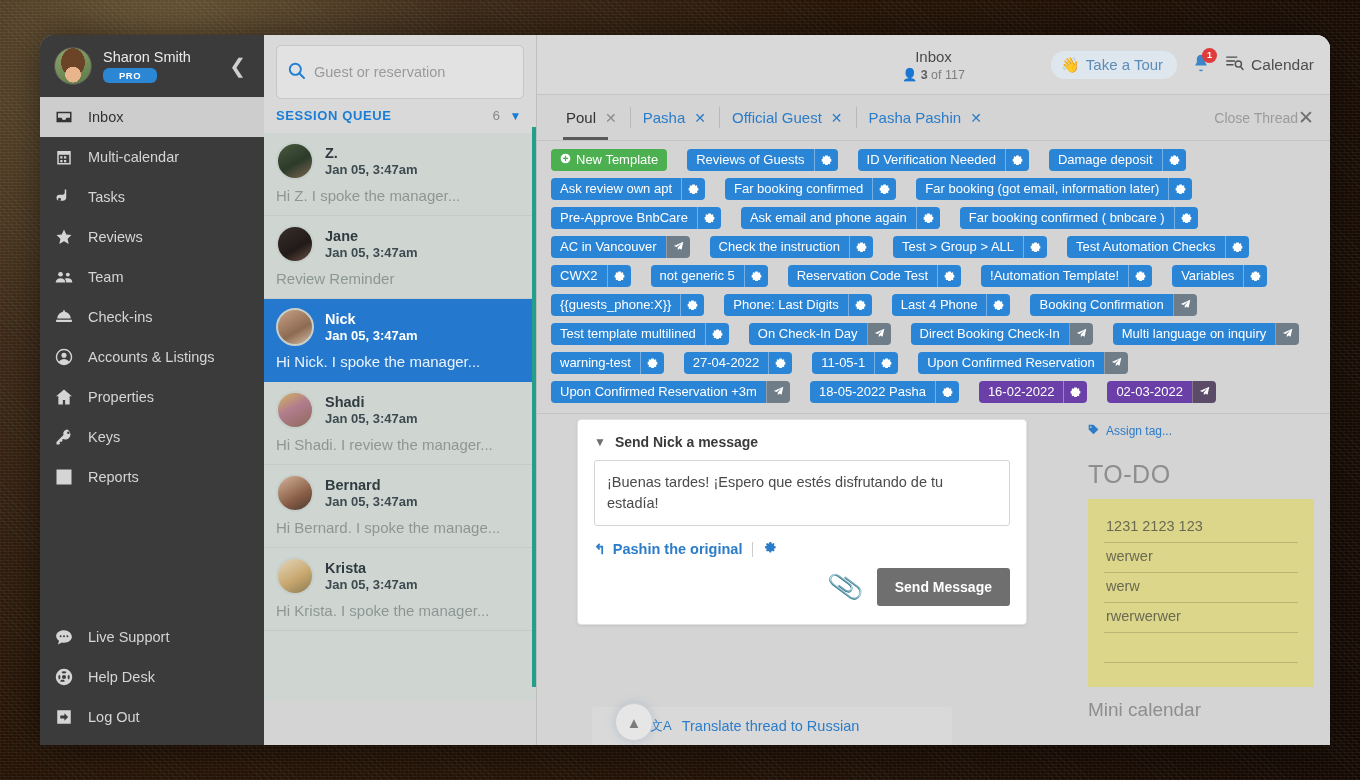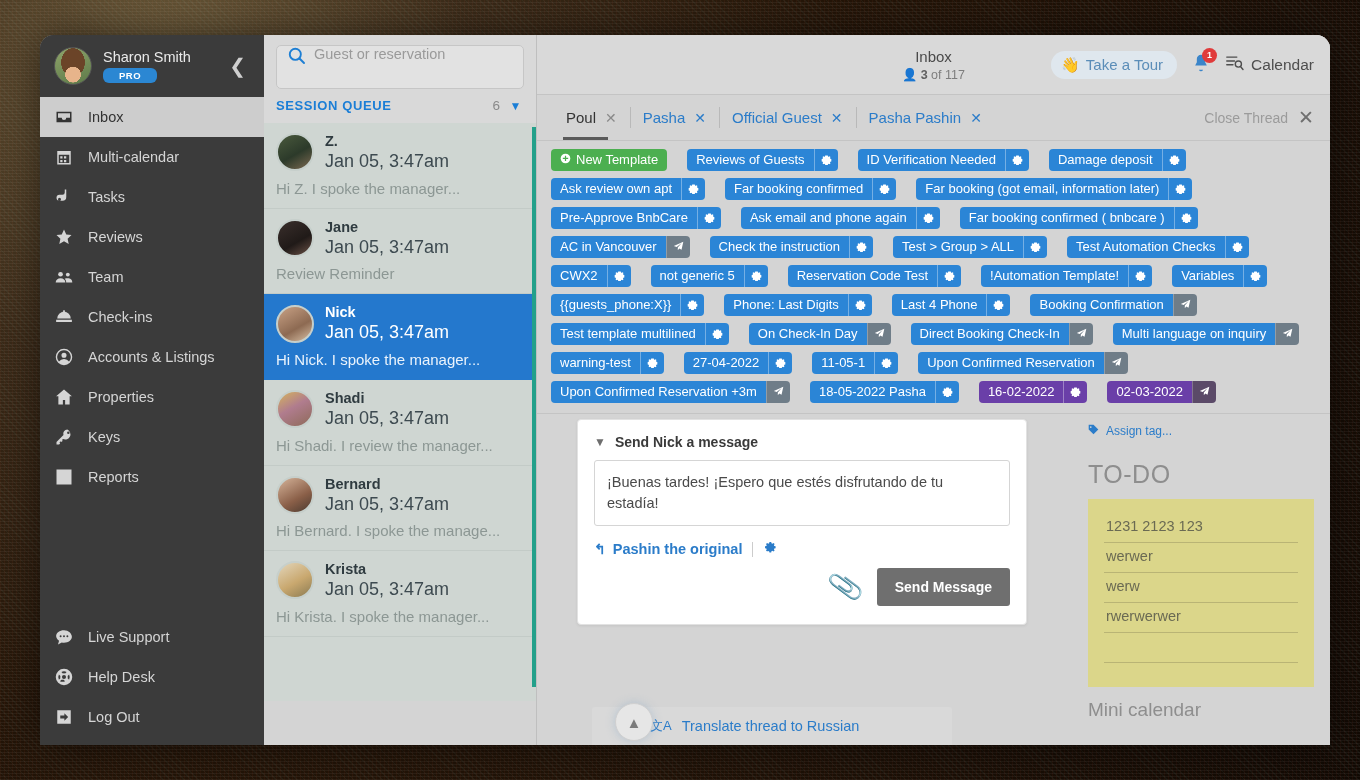--- a/index.html
+++ b/index.html
@@ -83,21 +83,21 @@
   .threads {
     width: 273px; flex: 0 0 273px;
     background: #cfd6d2;
     display: flex; flex-direction: column;
     position: relative;
     border-right: 1px solid #bfbfbf;
   }
   .search-wrap { background: #d9d9d9; padding: 10px 12px 0 12px; }
   .search-box {
     background: #e2e2e2; border: 1px solid #c6c6c6; border-radius: 5px;
-    height: 44px; display: flex; align-items: flex-start; gap: 8px; padding: 0 10px;
+    height: 54px; display: flex; align-items: center; gap: 8px; padding: 0 10px;
   }
   .search-box svg { width: 19px; height: 19px; stroke: #1e7fd4; fill: none; stroke-width: 2.4; }
   .search-box input {
     border: 0; outline: 0; background: transparent;
     font-family: inherit; font-size: 14.5px; color: #444; width: 100%;
   }
   .search-box input::placeholder { color: #9a9a9a; }
   .queue-head {
     background: #d9d9d9; padding: 9px 14px 10px 12px;
     display: flex; align-items: center;
@@ -111,21 +111,21 @@
     border-bottom: 1px solid #c3cbc7;
     cursor: pointer; position: relative;
   }
   .thread.sel { background: #2478cd; border-bottom-color: #2478cd; }
   .thread-top { display: flex; align-items: center; gap: 11px; }
   .t-av {
     width: 38px; height: 38px; border-radius: 50%; flex: 0 0 38px;
     border: 2px solid #c6cfcb;
   }
   .t-name { font-size: 14.5px; font-weight: bold; color: #2f3b40; line-height: 1.25; }
-  .t-date { font-size: 18px; color: #3d4a50; line-height: 1.25; }
+  .t-date { font-size: 13px; color: #3d4a50; line-height: 1.25; font-weight: bold; }
   .thread.sel .t-name, .thread.sel .t-date { color: #fff; }
   .t-prev { margin-top: 7px; font-size: 15px; color: #8c9794; }
   .thread.sel .t-prev { color: #eaf3fc; }
   .queue-bar {
     position: absolute; right: 0; top: 92px; width: 4px; height: 560px;
     background: #23a08a;
   }
   .thread-foot { height: 44px; background: #d4d4d4; }
 
   
@@ -166,21 +166,21 @@
   .tab + .tab::before {
     content:""; position:absolute; left:0; top:12px; bottom:12px; width:1px; background:#b9b9b9;
   }
   .tab .lbl { font-size: 15px; color: #2b7cc9; }
   .tab.active .lbl { color: #333; }
   .tab.active::after {
     content:""; position:absolute; left:10px; right:22px; bottom:0; height:3px; background:#5a5a5a;
   }
   .tab .x { color: #2b7cc9; font-size: 14px; }
   .tab.active .x { color: #8a8a8a; }
-  .close-thread { margin-left: auto; display: flex; align-items: center; gap: 10px; cursor: pointer; }
+  .close-thread { margin-left: auto; display: flex; align-items: center; gap: 0; cursor: pointer; }
   .close-thread .ct-lbl { font-size: 14px; color: #9b9b9b; }
   .close-thread .ct-x { font-size: 19px; color: #6f6f6f; }
 
   
   .tagpanel {
     background: #d4d4d4; padding: 8px 14px 10px 14px;
     border-bottom: 1px solid #c4c4c4;
     display: flex; flex-wrap: wrap; gap: 7px 20px;
     align-content: flex-start;
   }

